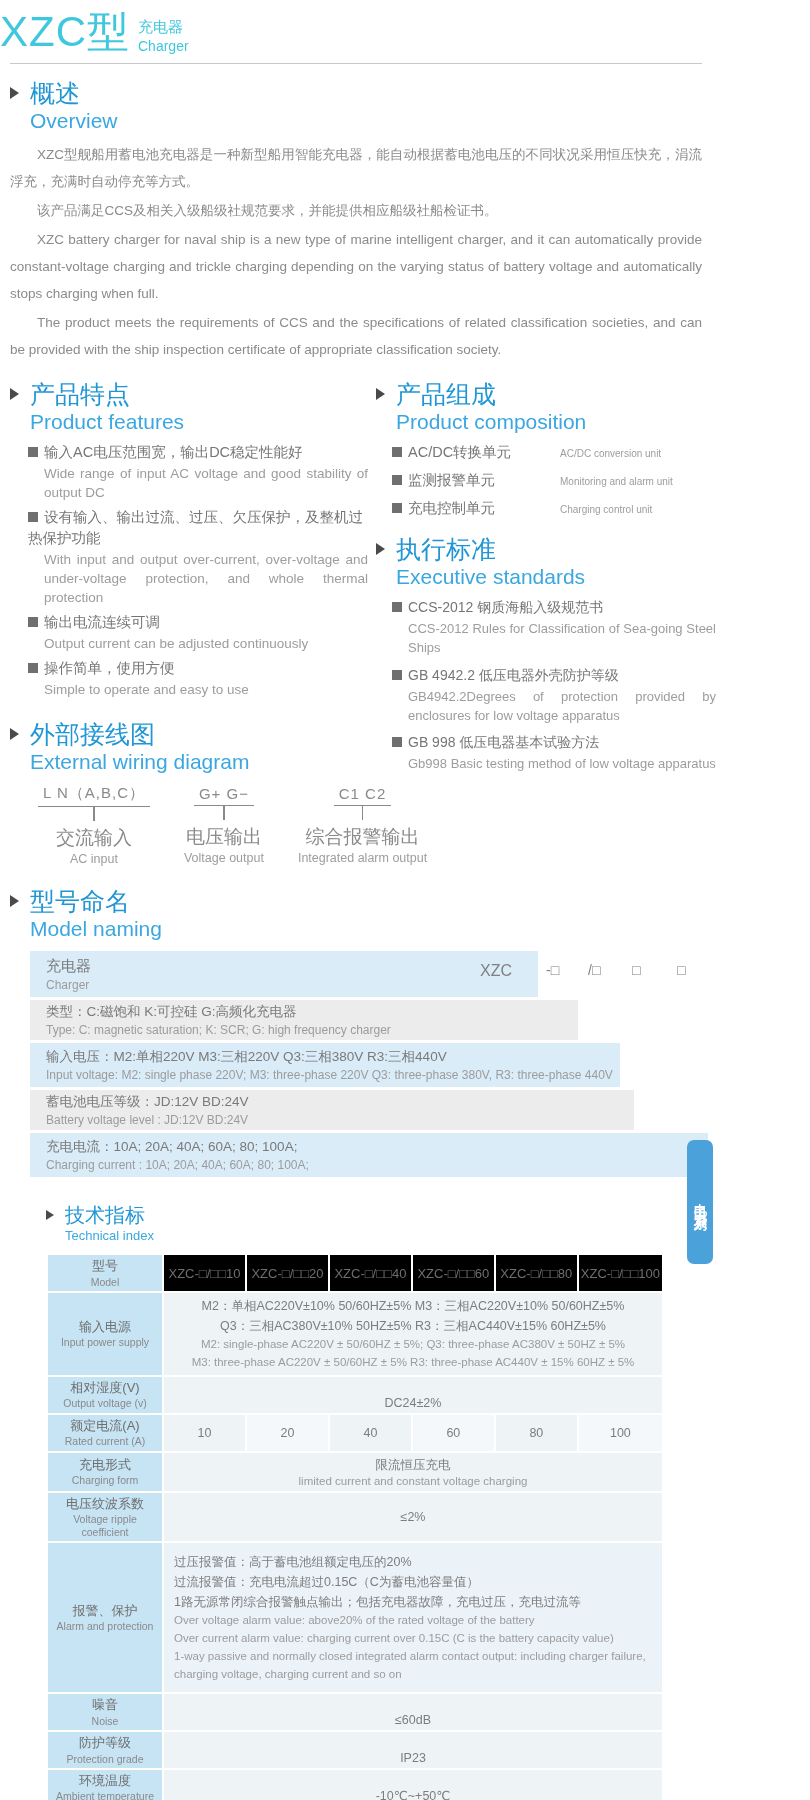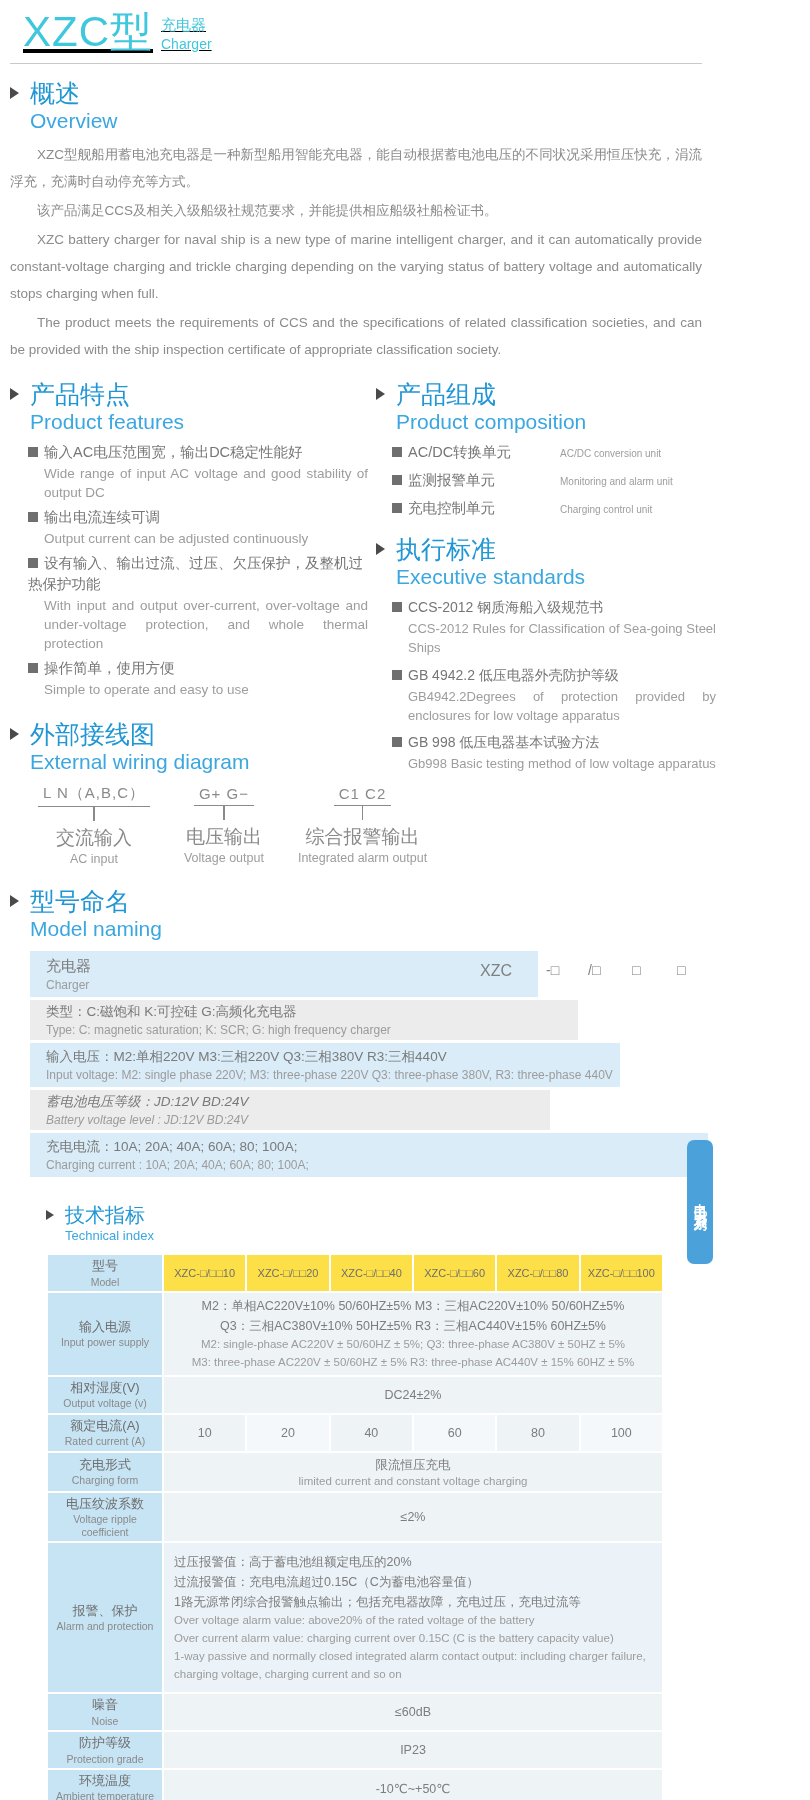--- a/index.html
+++ b/index.html
@@ -1,20 +1,20 @@
 <!DOCTYPE html>
 <html><head>
 <meta charset="utf-8">
 <style>
   * { margin:0; padding:0; box-sizing:border-box; }
   body { background:#fff; font-family:"Liberation Sans","DejaVu Sans",sans-serif; }
   .page { position:relative; width:810px; height:1800px; background:#fff; overflow:hidden; }
 
   
-  .brand { display:flex; align-items:center; padding:10px 0 0 23px;text-decoration:underline; }
+  .brand { display:flex; align-items:flex-end; padding:10px 0 0 0; }
   .brand-model { font-size:42px; line-height:1.05; color:#3fc7dd; letter-spacing:1px; }
   .brand-sub { margin-left:8px; margin-top:3px; display:flex; flex-direction:column; }
   .brand-sub-cn { font-size:15px; color:#3fc7dd; }
   .brand-sub-en { font-size:14px; color:#3fc7dd; margin-top:1px; }
   .rule { width:692px; border-top:1px solid #c9c9c9; margin:9px 0 0 10px; }
 
   
   .sec-head { display:flex; gap:11px; }
   .tri { width:0; height:0; border-top:6px solid transparent; border-bottom:6px solid transparent; border-left:9px solid #4a4a4a; margin-top:9px; flex:0 0 auto; }
   .tri.sm { border-top-width:5px; border-bottom-width:5px; border-left-width:8px; margin-top:7px; }
@@ -63,48 +63,48 @@
   .naming { margin:20px 12px 0 10px; }
   .ntable { position:relative; margin:10px 0 0 20px; width:678px; }
   .nrow { margin-bottom:3px; display:flex; flex-direction:column; justify-content:center; padding-left:16px; }
   .nrow.blue { background:#d9ecf8; }
   .nrow.gray { background:#ececec; }
   .nrow-cn { font-size:13.5px; color:#7a7a7a; }
   .nrow-en { font-size:12px; color:#9c9c9c; margin-top:2px; }
   .nr1 { height:46px; width:508px; }
   .nr2 { height:40px; width:548px; }
   .nr3 { height:44px; width:590px; }
-  .nr4 { height:40px; width:520px;font-style:italic; }
+  .nr4 { height:40px; width:604px; }
   .nr5 { height:44px; width:678px; }
   .nr1 .nrow-cn { font-size:15px; }
   .codes { position:absolute; top:11px; left:0; width:678px; height:24px; }
   .code { position:absolute; font-size:14px; color:#808080; white-space:nowrap; }
   .code.c0 { left:450px; font-size:16px; }
   .code.c1 { left:516px; }
   .code.c2 { left:558px; }
   .code.c3 { left:602px; }
   .code.c4 { left:647px; }
 
   
   .tech { margin:26px 12px 0 46px; }
   .ttable { margin:12px 0 0 2px; width:614px; display:grid; grid-template-columns:114px repeat(6,1fr); gap:2px; }
   .tcell { display:flex; flex-direction:column; align-items:center; justify-content:center; text-align:center; padding:3px 2px; }
   .tlabel { background:#c7e4f4; }
   .tlabel .lc { font-size:13px; color:#6e6e6e; line-height:1.25; }
   .tlabel .le { font-size:10.5px; color:#8a8a8a; line-height:1.2; margin-top:1px; }
-  .thead  { background:#fde047; font-size:11px; color:#6e6e6e; white-space:nowrap; }
+  .thead  { background:#000000; font-size:13px; color:#6e6e6e; white-space:nowrap; }
   .tdata  { background:#eef3f6; font-size:12.5px; color:#7d7d7d; }
   .tdata.alt { background:#f5f8fa; }
   .span-all { grid-column:2 / 8; }
   .tdata .sub-en { font-size:11.5px; color:#9c9c9c; margin-top:1px; }
   .cell-lines { align-items:center; }
   .cell-lines .ln-cn { font-size:12.5px; color:#7d7d7d; line-height:1.6; }
   .cell-lines .ln-en { font-size:11.5px; color:#9c9c9c; line-height:1.55; }
   .alarm-cell { align-items:flex-start; text-align:left; padding:9px 10px; background:#ebf2f8; }
-  .mh34 { min-height:34px; } .mh36 { min-height:36px; } .mh38 { min-height:38px; } .mh74 { min-height:76px; } .mh124 { min-height:124px; }
+  .mh34 { min-height:34px;justify-content:flex-end; } .mh36 { min-height:36px; } .mh38 { min-height:38px; } .mh74 { min-height:76px; } .mh124 { min-height:124px; }
 
   
   .side-tab { position:absolute; left:687px; top:1140px; width:26px; height:124px; background:#4ba1d9; border-radius:7px; display:flex; align-items:center; justify-content:center; }
   .side-tab span { writing-mode:vertical-rl; font-size:13px; font-weight:bold; color:#fff; letter-spacing:3px; }
 </style>
 </head>
 <body>
 
 <div class="page">
 
@@ -143,26 +143,26 @@
             <div class="sec-cn">产品特点</div>
             <div class="sec-en">Product features</div>
           </div>
         </div>
         <div class="feat-list">
           <div class="feat-item">
             <div class="feat-cn"><span class="sq"></span><span>输入AC电压范围宽，输出DC稳定性能好</span></div>
             <div class="feat-en">Wide range of input AC voltage and good stability of output DC</div>
           </div>
           <div class="feat-item">
+            <div class="feat-cn"><span class="sq"></span><span>设有输入、输出过流、过压、欠压保护，及整机过热保护功能</span></div>
+            <div class="feat-en">With input and output over-current, over-voltage and under-voltage protection, and whole thermal protection</div>
+          </div>
+          <div class="feat-item">
             <div class="feat-cn"><span class="sq"></span><span>输出电流连续可调</span></div>
             <div class="feat-en">Output current can be adjusted continuously</div>
-          </div>
-          <div class="feat-item">
-            <div class="feat-cn"><span class="sq"></span><span>设有输入、输出过流、过压、欠压保护，及整机过热保护功能</span></div>
-            <div class="feat-en">With input and output over-current, over-voltage and under-voltage protection, and whole thermal protection</div>
           </div>
           <div class="feat-item">
             <div class="feat-cn"><span class="sq"></span><span>操作简单，使用方便</span></div>
             <div class="feat-en">Simple to operate and easy to use</div>
           </div>
         </div>
       </section>
 
       <section class="wiring-head">
         <div class="sec-head">

